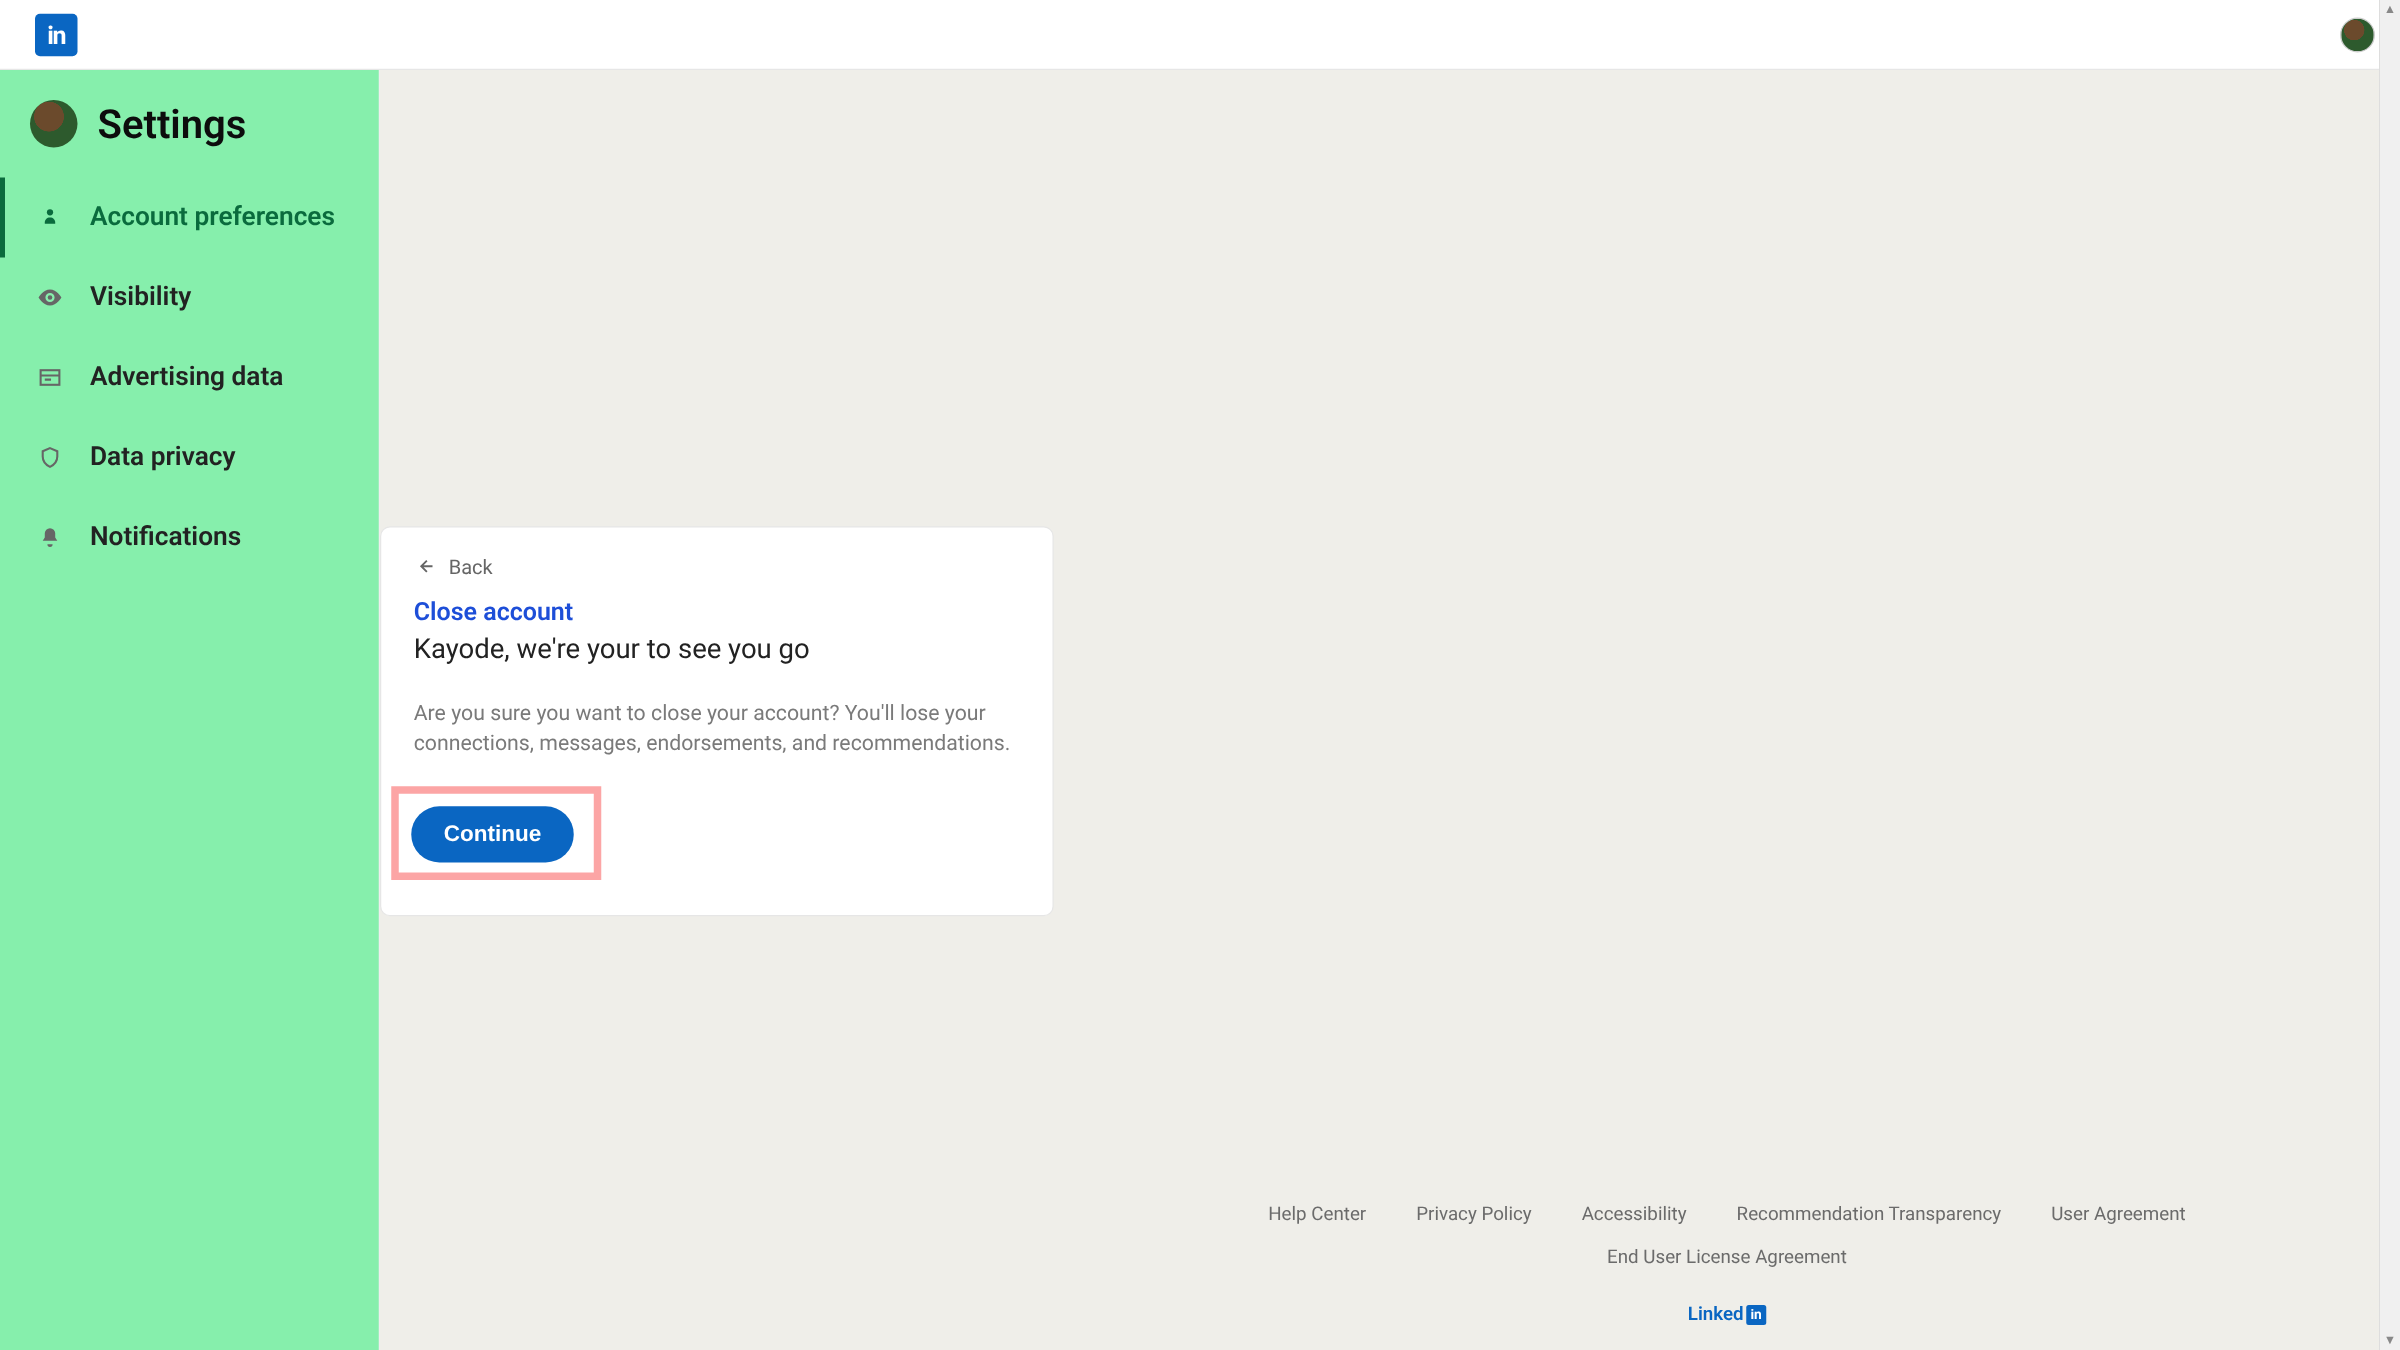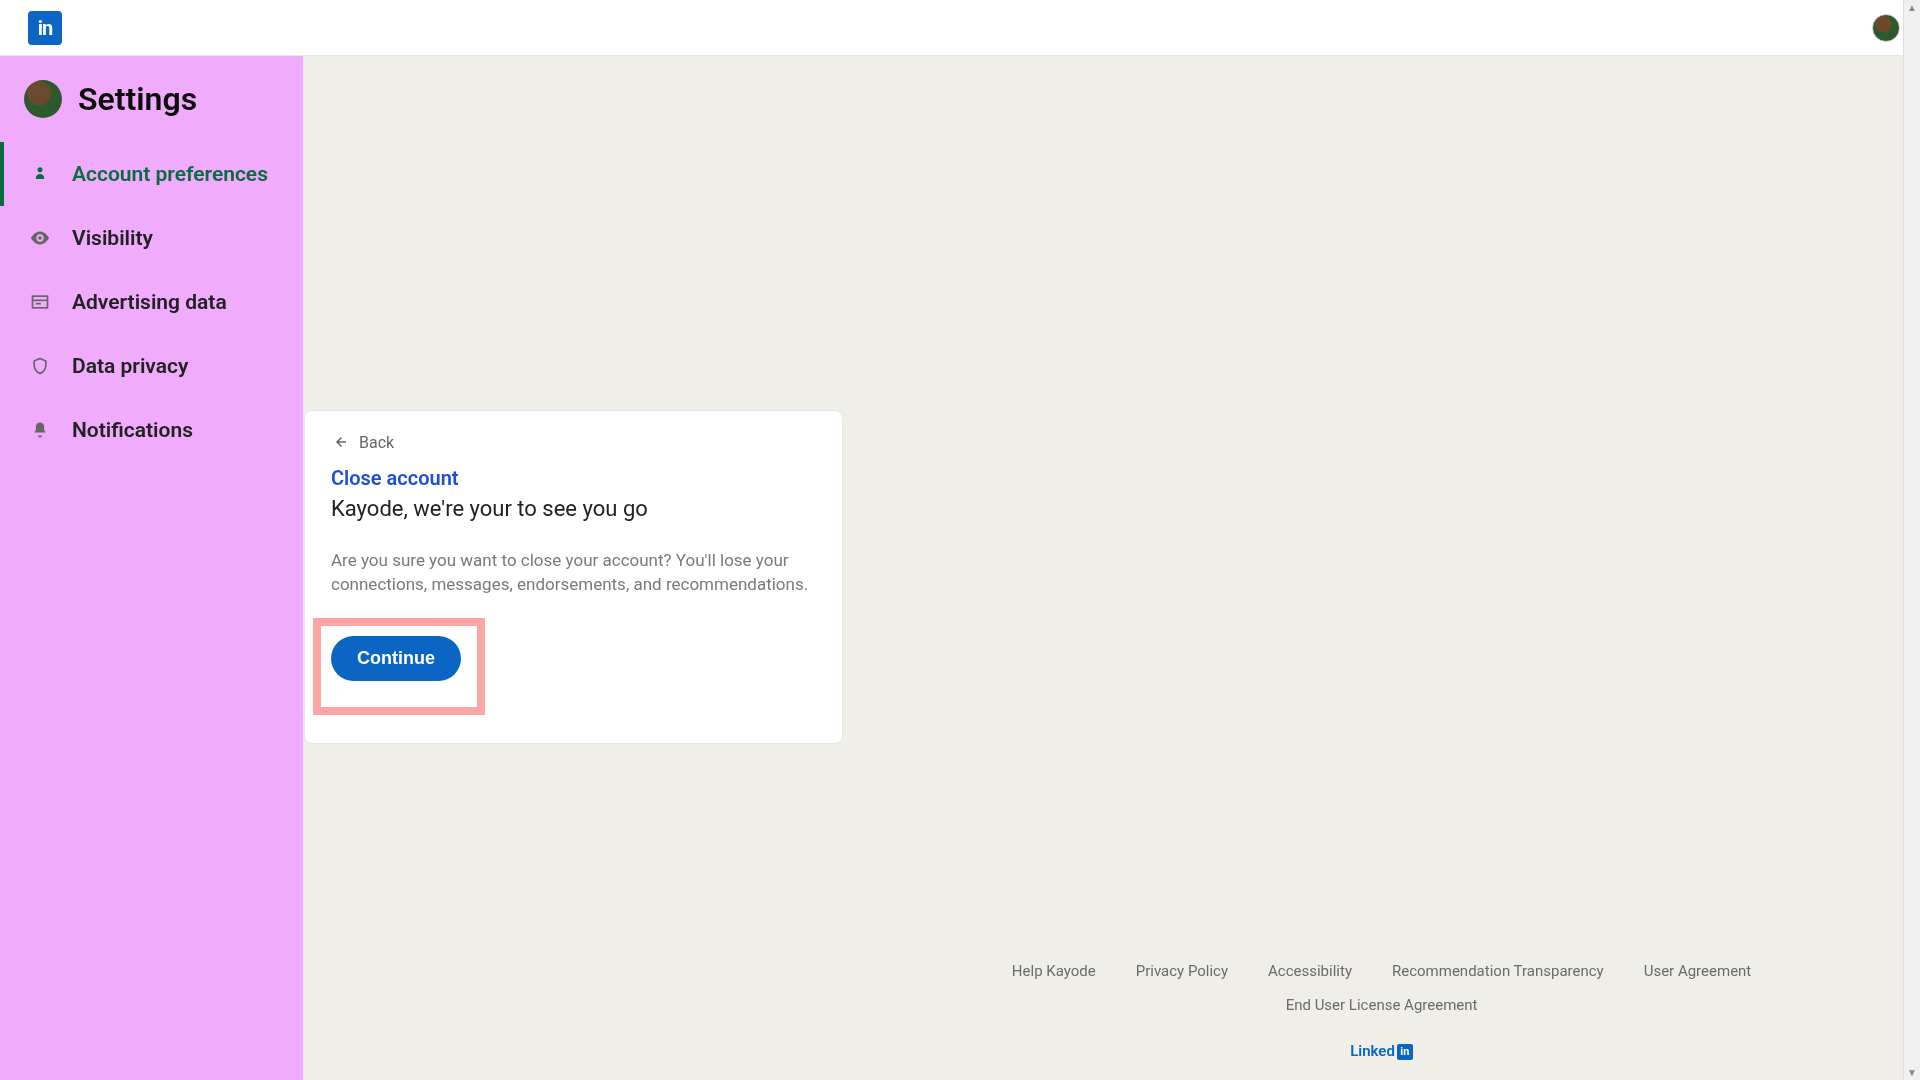--- a/index.html
+++ b/index.html
@@ -42,21 +42,21 @@
 
   
   .page {
     display: flex;
     height: calc(100% - 56px);
   }
 
   
   .sidebar {
     width: 304px;
-    background: #f0abfc;
+    background: #86efac;
     border-right: 1px solid #eee;
     padding-top: 24px;
   }
   .sb-header {
     display: flex;
     align-items: center;
     gap: 16px;
     padding: 0 24px 24px 24px;
   }
   .sb-avatar {
@@ -138,22 +138,22 @@
   }
   .card .desc {
     font-size: 17px;
     color: #7a7a7a;
     line-height: 1.4;
     margin-bottom: 22px;
   }
 
   .btn-highlight-box {
     display: inline-block;
-    border: 8px solid #fca5a5;
-    padding: 10px 16px 26px 10px;
+    border: 6px solid #fca5a5;
+    padding: 10px 16px 8px 10px;
     margin-left: -18px;
   }
   .continue-btn {
     background: #0a66c2;
     color: #fff;
     font-size: 18px;
     font-weight: 600;
     border: none;
     border-radius: 24px;
     padding: 12px 26px;
@@ -271,21 +271,21 @@
       <h2>Close account</h2>
       <div class="subhead">Kayode, we're your to see you go</div>
       <div class="desc">Are you sure you want to close your account? You'll lose your connections, messages, endorsements, and recommendations.</div>
       <div class="btn-highlight-box">
         <button class="continue-btn">Continue</button>
       </div>
     </div>
 
     <div class="footer">
       <div class="flinks">
-        <a>Help Kayode</a>
+        <a>Help Center</a>
         <a>Privacy Policy</a>
         <a>Accessibility</a>
         <a>Recommendation Transparency</a>
         <a>User Agreement</a>
       </div>
       <div class="eula"><a>End User License Agreement</a></div>
       <div class="fbrand">
         <span>Linked</span><span class="in-badge">in</span>
       </div>
     </div>

